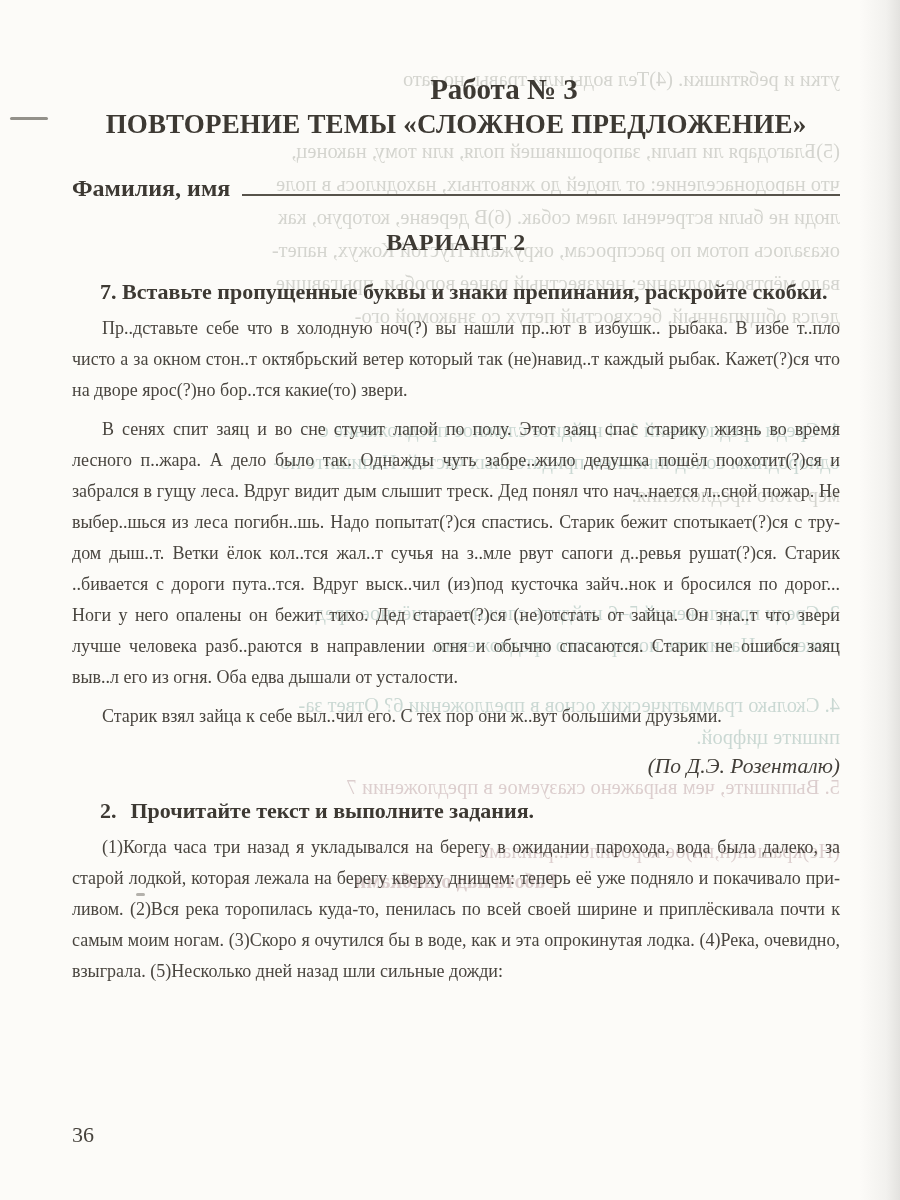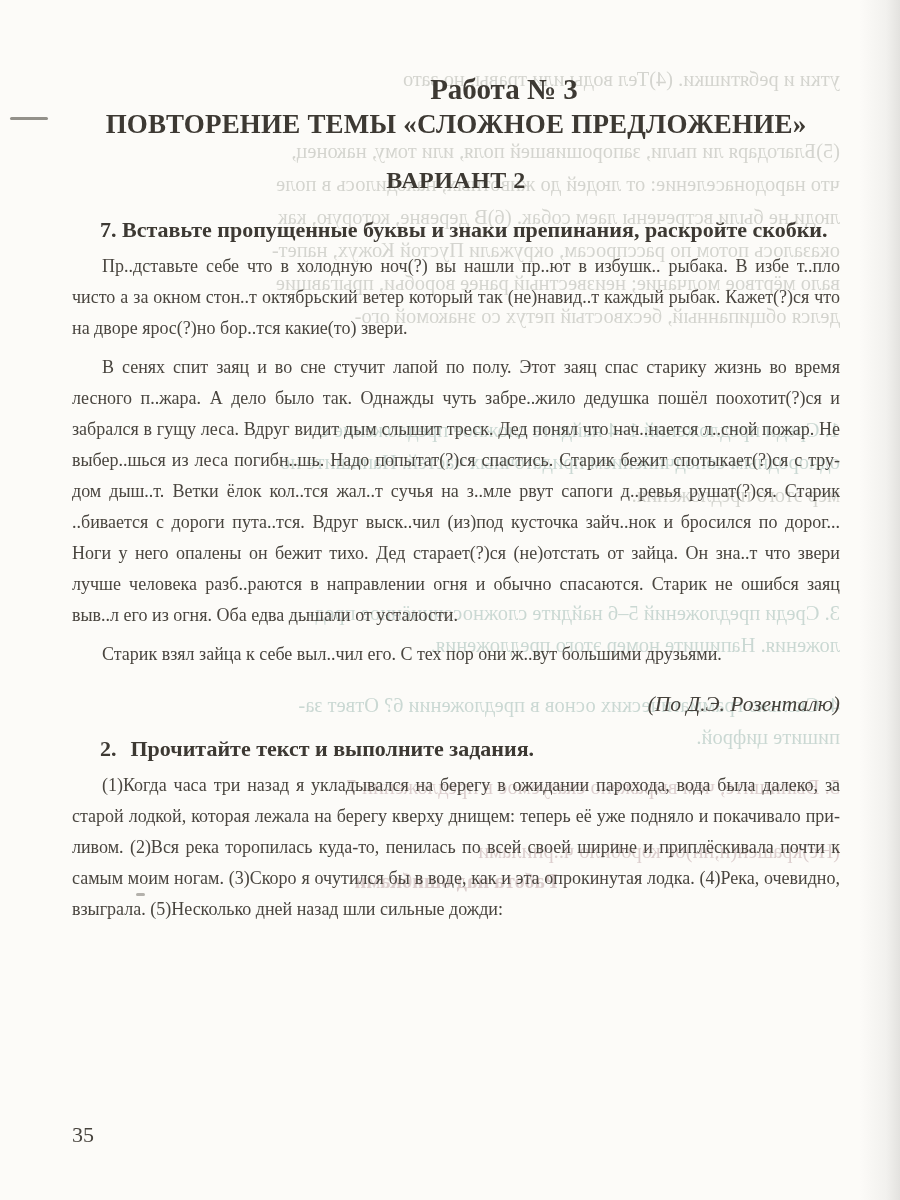--- a/index.html
+++ b/index.html
@@ -104,34 +104,38 @@
     </div>
 
   <div class="edge-dash"></div>
   <div class="small-dash"></div>
 
   <div class="content">
 
     <div class="title1">Работа № 3</div>
     <div class="title2">ПОВТОРЕНИЕ ТЕМЫ «СЛОЖНОЕ ПРЕДЛОЖЕНИЕ»</div>
 
+    <div class="name-row">
+      <span class="name-label">Фамилия, имя</span>
+      <span class="name-line"></span>
+    </div>
 
     <div class="variant">ВАРИАНТ 2</div>
 
     <div class="task-heading">7. Вставьте пропущенные буквы и знаки препинания, рас­кройте скобки.</div>
 
     <p class="body">Пр..дставьте себе что в холодную ноч(?) вы нашли пр..ют в из­бушк.. рыбака. В избе т..пло чисто а за окном стон..т октябрьский ветер который так (не)навид..т каждый рыбак. Кажет(?)ся что на дворе ярос(?)но бор..тся какие(то) звери.</p>
     <p class="body cont">В сенях спит заяц и во сне стучит лапой по полу. Этот заяц спас старику жизнь во время лесного п..жара. А дело было так. Одна­жды чуть забре..жило дедушка пошёл поохотит(?)ся и забрался в гущу леса. Вдруг видит дым слышит треск. Дед понял что нач..нается л..сной пожар. Не выбер..шься из леса погибн..шь. Надо попытат(?)ся спастись. Старик бежит спотыкает(?)ся с тру­дом дыш..т. Ветки ёлок кол..тся жал..т сучья на з..мле рвут сапо­ги д..ревья рушат(?)ся. Старик ..бивается с дороги пута..тся. Вдруг выск..чил (из)под кусточка зайч..нок и бросился по до­рог... Ноги у него опалены он бежит тихо. Дед старает(?)ся (не)отстать от зайца. Он зна..т что звери лучше человека разб..раются в направлении огня и обычно спасаются. Старик не ошибся заяц выв..л его из огня. Оба едва дышали от усталости.</p>
     <p class="body cont">Старик взял зайца к себе выл..чил его. С тех пор они ж..вут большими друзьями.</p>
 
     <div class="attribution">(По Д.Э. Розенталю)</div>
 
     <div class="task-heading-row">
       <span class="num">2.</span><span>Прочитайте текст и выполните задания.</span>
     </div>
 
     <p class="body">(1)Когда часа три назад я укладывался на берегу в ожидании парохода, вода была далеко, за старой лодкой, которая лежала на берегу кверху днищем: теперь её уже подняло и покачивало при­ливом. (2)Вся река торопилась куда-то, пенилась по всей своей ширине и приплёскивала почти к самым моим ногам. (3)Скоро я очутился бы в воде, как и эта опрокинутая лодка. (4)Река, оче­видно, взыграла. (5)Несколько дней назад шли сильные дожди:</p>
 
   </div>
 
-  <div class="page-number">35</div>
+  <div class="page-number">36</div>
 
 </div>
 
 </body></html>

